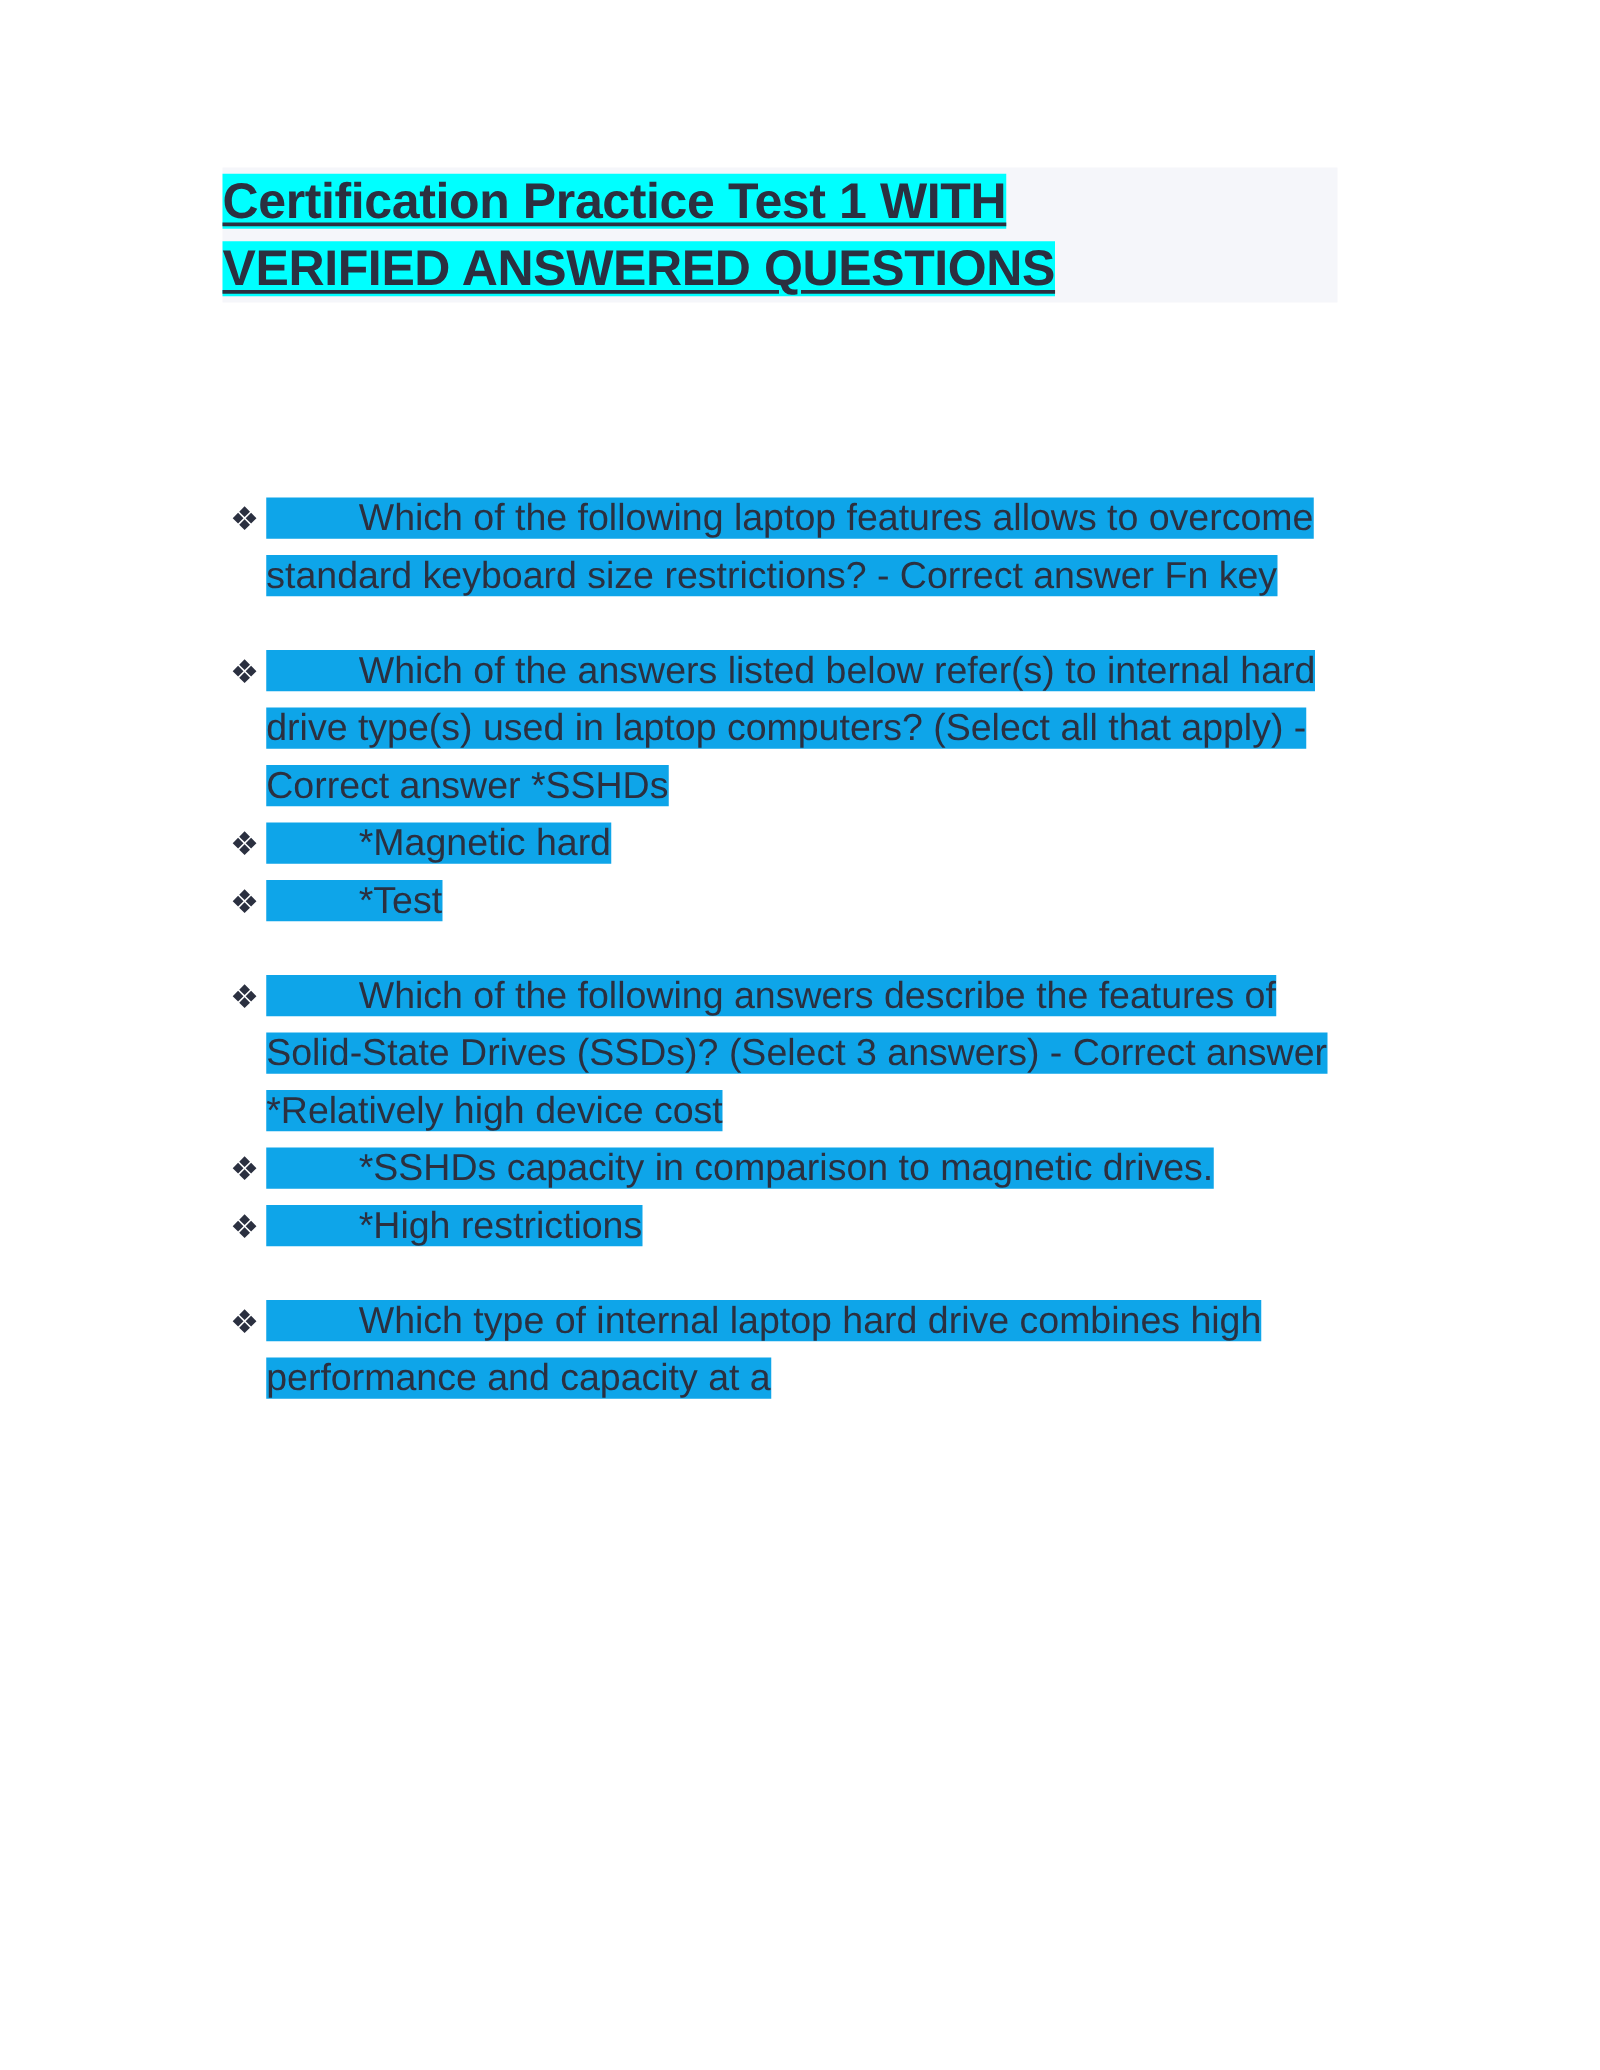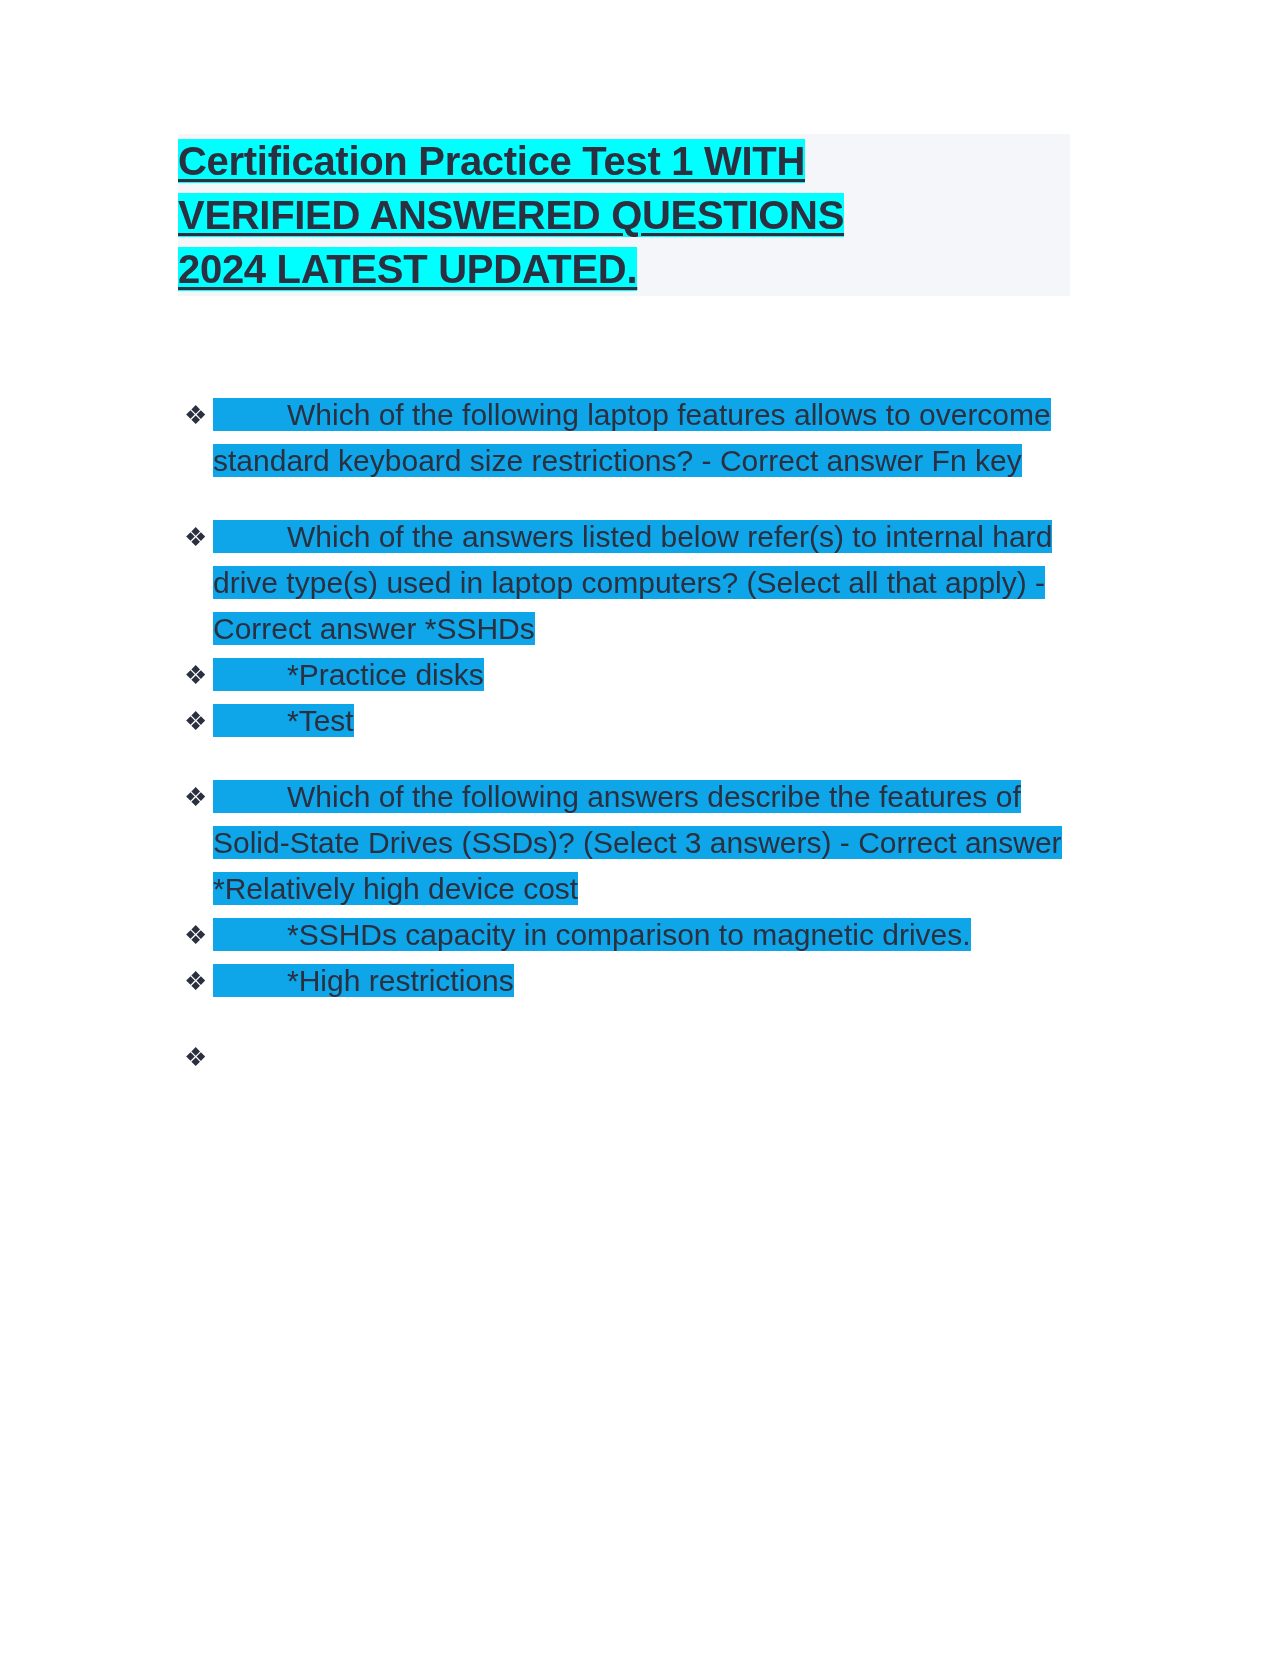--- a/index.html
+++ b/index.html
@@ -90,40 +90,39 @@
   }
 </style>
 </head>
 <body>
 
 <div class="page">
 
   <div class="title-block">
     <div class="title-line"><span class="hl">Certification Practice Test 1  WITH </span></div>
     <div class="title-line"><span class="hl">VERIFIED ANSWERED QUESTIONS </span></div>
-    <div class="title-line"><span class="hl">2024 LATEST UPDATED.</span></div>
   </div>
 
   <div class="body-area">
 
     <div class="qgroup">
       <div class="bullet-item">
         <span class="bullet">❖</span>
         <span class="btext"><span class="tabspace"></span><span>Which of the following laptop features allows to overcome standard keyboard size restrictions? - Correct answer Fn key</span></span>
       </div>
     </div>
 
     <div class="qgroup">
       <div class="bullet-item">
         <span class="bullet">❖</span>
         <span class="btext"><span class="tabspace"></span><span>Which of the answers listed below refer(s) to internal hard drive type(s) used in laptop computers? (Select all that apply) - Correct answer *SSHDs</span></span>
       </div>
       <div class="bullet-item">
         <span class="bullet">❖</span>
-        <span class="btext"><span class="tabspace"></span><span>*Practice disks</span></span>
+        <span class="btext"><span class="tabspace"></span><span>*Magnetic hard</span></span>
       </div>
       <div class="bullet-item">
         <span class="bullet">❖</span>
         <span class="btext"><span class="tabspace"></span><span>*Test</span></span>
       </div>
     </div>
 
     <div class="qgroup">
       <div class="bullet-item">
         <span class="bullet">❖</span>
@@ -135,17 +134,18 @@
       </div>
       <div class="bullet-item">
         <span class="bullet">❖</span>
         <span class="btext"><span class="tabspace"></span><span>*High restrictions</span></span>
       </div>
     </div>
 
     <div class="qgroup tight">
       <div class="bullet-item">
         <span class="bullet">❖</span>
+        <span class="btext"><span class="tabspace"></span><span>Which type of internal laptop hard drive combines high performance and capacity at a</span></span>
       </div>
     </div>
 
   </div>
 </div>
 
 </body></html>

